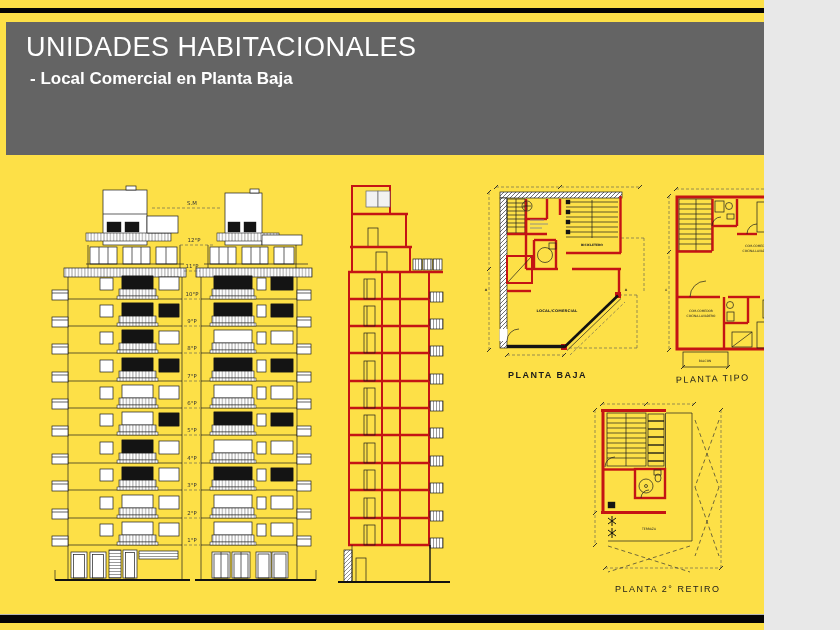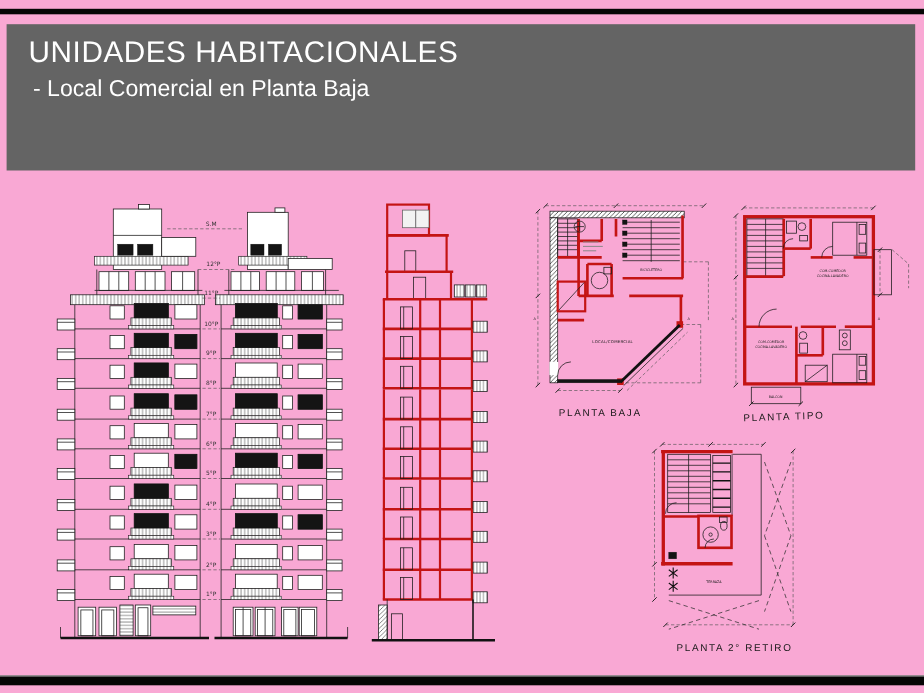--- a/index.html
+++ b/index.html
@@ -1,27 +1,27 @@
 <!DOCTYPE html>
 <html style="--header-bg: #646464; --accent-red: #c41414; --line: #1c1c1c;"><head>
 <meta charset="utf-8">
 <style>
   :root{
     --header-bg:#646464;
     --accent-red:#c41414;
     --line:#1c1c1c;
   }
   html,body{margin:0;padding:0;background:#e8e8e8;}
-  .canvas{position:relative;width:840px;height:630px;background:#f9a8d4;overflow:hidden;
+  .canvas{position:relative;width:764px;height:630px;background:#fde047;overflow:hidden;
           font-family:"Liberation Sans",sans-serif;}
   .top-bar{position:absolute;left:0;top:8px;width:840px;height:5px;background:#050505;}
   .bottom-bar{position:absolute;left:0;top:614px;width:840px;height:8px;background:#050505;border-top:1px solid #b5b5b5;}
   .header{position:absolute;left:6px;top:22px;width:826px;height:133px;background:var(--header-bg);color:#fff;}
   .header h1{margin:10px 0 0 20px;font-size:27px;font-weight:400;letter-spacing:.5px;}
-  .header p{margin:6px 0 0 24px;font-size:21px;font-weight:400;}
+  .header p{margin:6px 0 0 24px;font-size:17px;font-weight:700;}
   .drw{position:absolute;}
   svg{display:block;}
   .k{stroke:#1c1c1c;stroke-width:.7;fill:none;}
   .kf{stroke:#1c1c1c;stroke-width:.7;fill:#ffffff;}
   .dk{fill:#141414;stroke:#141414;stroke-width:.4;}
   .thick{stroke:#111;stroke-width:2.2;fill:none;}
   .r2{stroke:var(--accent-red);stroke-width:2;fill:none;}
   .r25{stroke:var(--accent-red);stroke-width:2.4;fill:none;}
   .r3{stroke:var(--accent-red);stroke-width:3;fill:none;}
   .dash{stroke:#555;stroke-width:.6;stroke-dasharray:3 2;fill:none;}
@@ -291,21 +291,21 @@
     <g>
       <rect x="344" y="550" width="8" height="32" fill="url(#hdS)" stroke="#1c1c1c" stroke-width=".7"></rect>
       <line x1="352" y1="545" x2="352" y2="582" class="k"></line>
       <rect x="356" y="558" width="10" height="24" class="k"></rect>
       <line x1="430" y1="545" x2="430" y2="582" stroke="#111" stroke-width="1.4"></line>
       <line x1="338" y1="582" x2="450" y2="582" class="thick"></line>
     </g>
   </svg>
   </div>
 
-  <div class="drw" style="left:480px;top:180px;">
+  <div class="drw" style="left:480px;top:180px;font-weight:bold;">
   <svg width="180" height="215" viewBox="480 180 180 215">
     <defs>
       <pattern id="hdB" width="4" height="4" patternUnits="userSpaceOnUse">
         <rect width="4" height="4" fill="#fff"></rect>
             <path d="M0,4 L4,0" stroke="#333" stroke-width="0.7"></path>
       </pattern>
     </defs>
     <g>
       <line x1="496" y1="187" x2="640" y2="187" class="dash"></line>
       <line x1="494" y1="189" x2="498" y2="185" class="tk"></line>

